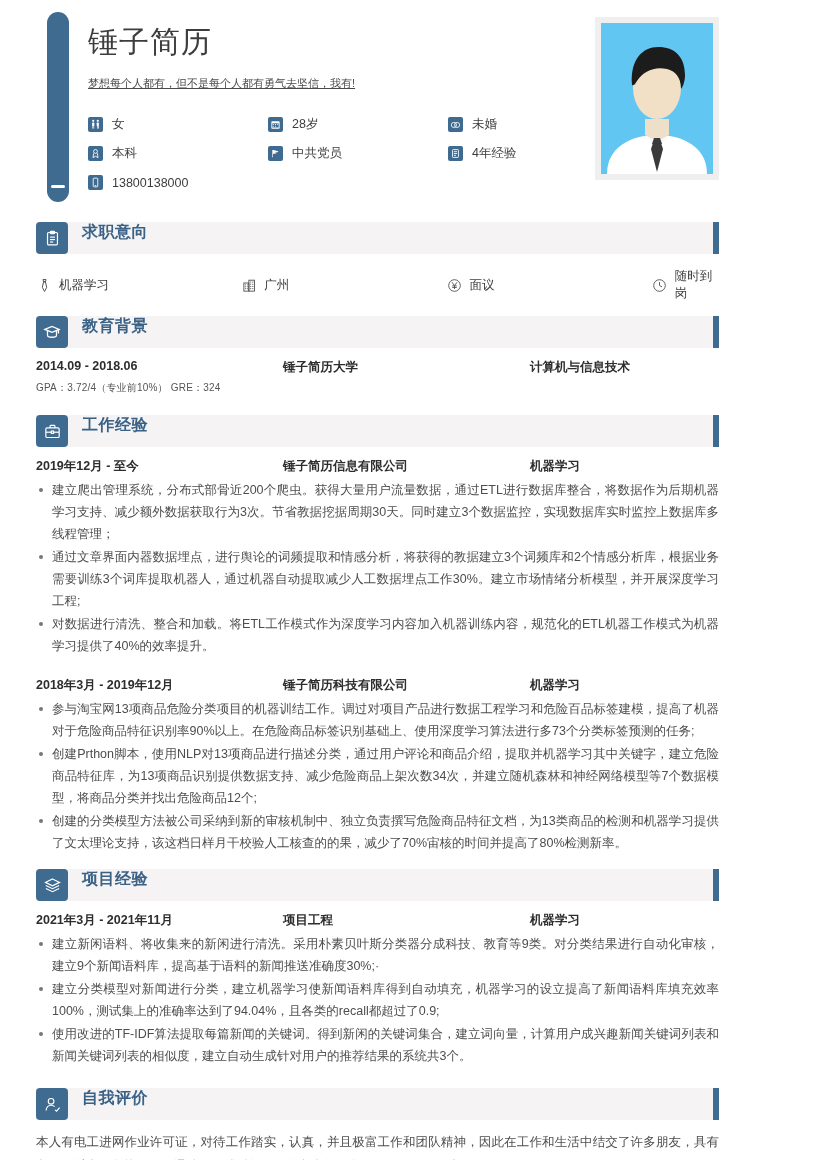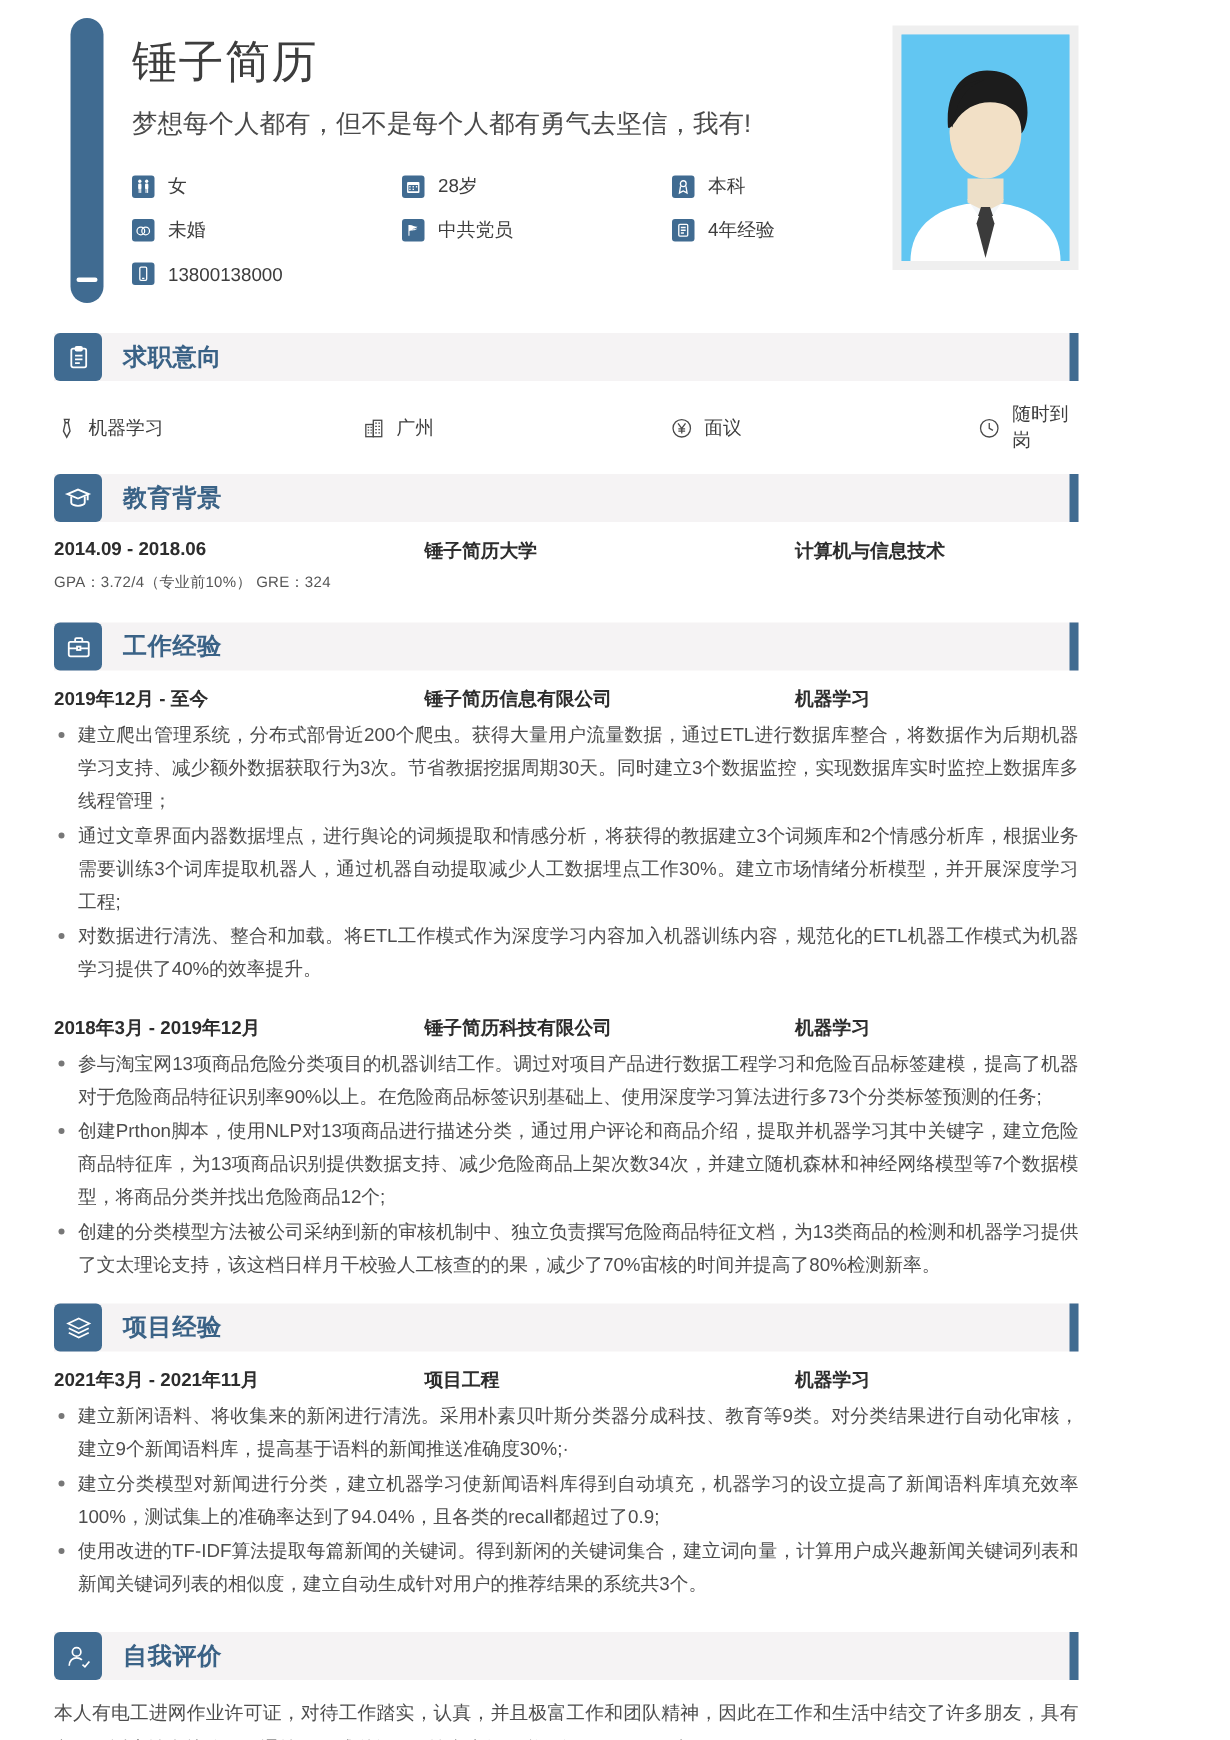--- a/index.html
+++ b/index.html
@@ -53,24 +53,25 @@
   }
   .name {
     font-size: 30px;
     font-weight: 400;
     color: #3d3d3d;
     letter-spacing: 1px;
     line-height: 40px;
     margin: 0 0 12px 0;
   }
   .slogan {
-    font-size: 17px;
+    font-size: 11px;
     color: #4a4a4a;
     line-height: 18px;
     margin: 0 0 18px 0;
+    text-decoration: underline;
   }
   .facts {
     display: flex;
     flex-wrap: wrap;
     width: 540px;
   }
   .fact {
     display: flex;
     align-items: center;
     width: 180px;
@@ -111,21 +112,21 @@
     overflow: hidden;
   }
 
   
   .sec-head {
     position: relative;
     height: 32px;
     margin: 0 42px 0 36px;
     background: #f5f3f4;
     display: flex;
-    align-items: center;
+    align-items: flex-start;
   }
   .sec-ico {
     width: 32px;
     height: 32px;
     background: #406b91;
     border-radius: 4px;
     display: flex;
     align-items: center;
     justify-content: center;
     flex: 0 0 auto;
@@ -266,36 +267,36 @@
               <rect x="15.8" y="11" width="2" height="2" fill="#fff" stroke="none"></rect>
               <rect x="6.2" y="14.8" width="2" height="2" fill="#fff" stroke="none"></rect>
               <rect x="11" y="14.8" width="2" height="2" fill="#fff" stroke="none"></rect>
             </svg>
           </span>
           <span class="fact-txt">28岁</span>
         </div>
 
         <div class="fact">
           <span class="fact-ico">
+            <svg width="11" height="11" viewBox="0 0 24 24" fill="none" stroke="#fff" stroke-width="1.8">
+              <circle cx="8.5" cy="13" r="5.6"></circle>
+              <circle cx="15.5" cy="13" r="5.6"></circle>
+            </svg>
+          </span>
+          <span class="fact-txt">未婚</span>
+        </div>
+
+        <div class="fact">
+          <span class="fact-ico">
             <svg width="11" height="11" viewBox="0 0 24 24" fill="none" stroke="#fff" stroke-width="1.9">
               <circle cx="12" cy="7.5" r="4.2"></circle>
               <path d="M8 11.5 L6.5 21 L12 18 L17.5 21 L16 11.5"></path>
             </svg>
           </span>
           <span class="fact-txt">本科</span>
-        </div>
-
-        <div class="fact">
-          <span class="fact-ico">
-            <svg width="11" height="11" viewBox="0 0 24 24" fill="none" stroke="#fff" stroke-width="1.8">
-              <circle cx="8.5" cy="13" r="5.6"></circle>
-              <circle cx="15.5" cy="13" r="5.6"></circle>
-            </svg>
-          </span>
-          <span class="fact-txt">未婚</span>
         </div>
 
         <div class="fact">
           <span class="fact-ico">
             <svg width="11" height="11" viewBox="0 0 24 24" fill="#fff">
               <path d="M5 20 L5 4.5 C10 3 15 8 18.5 6.5 C16 10 13 9.5 10 10.5 C13 11 16 10.5 18 9.5 C15 13 9 12 6.5 13 L6.5 20 Z"></path>
             </svg>
           </span>
           <span class="fact-txt">中共党员</span>
         </div>

